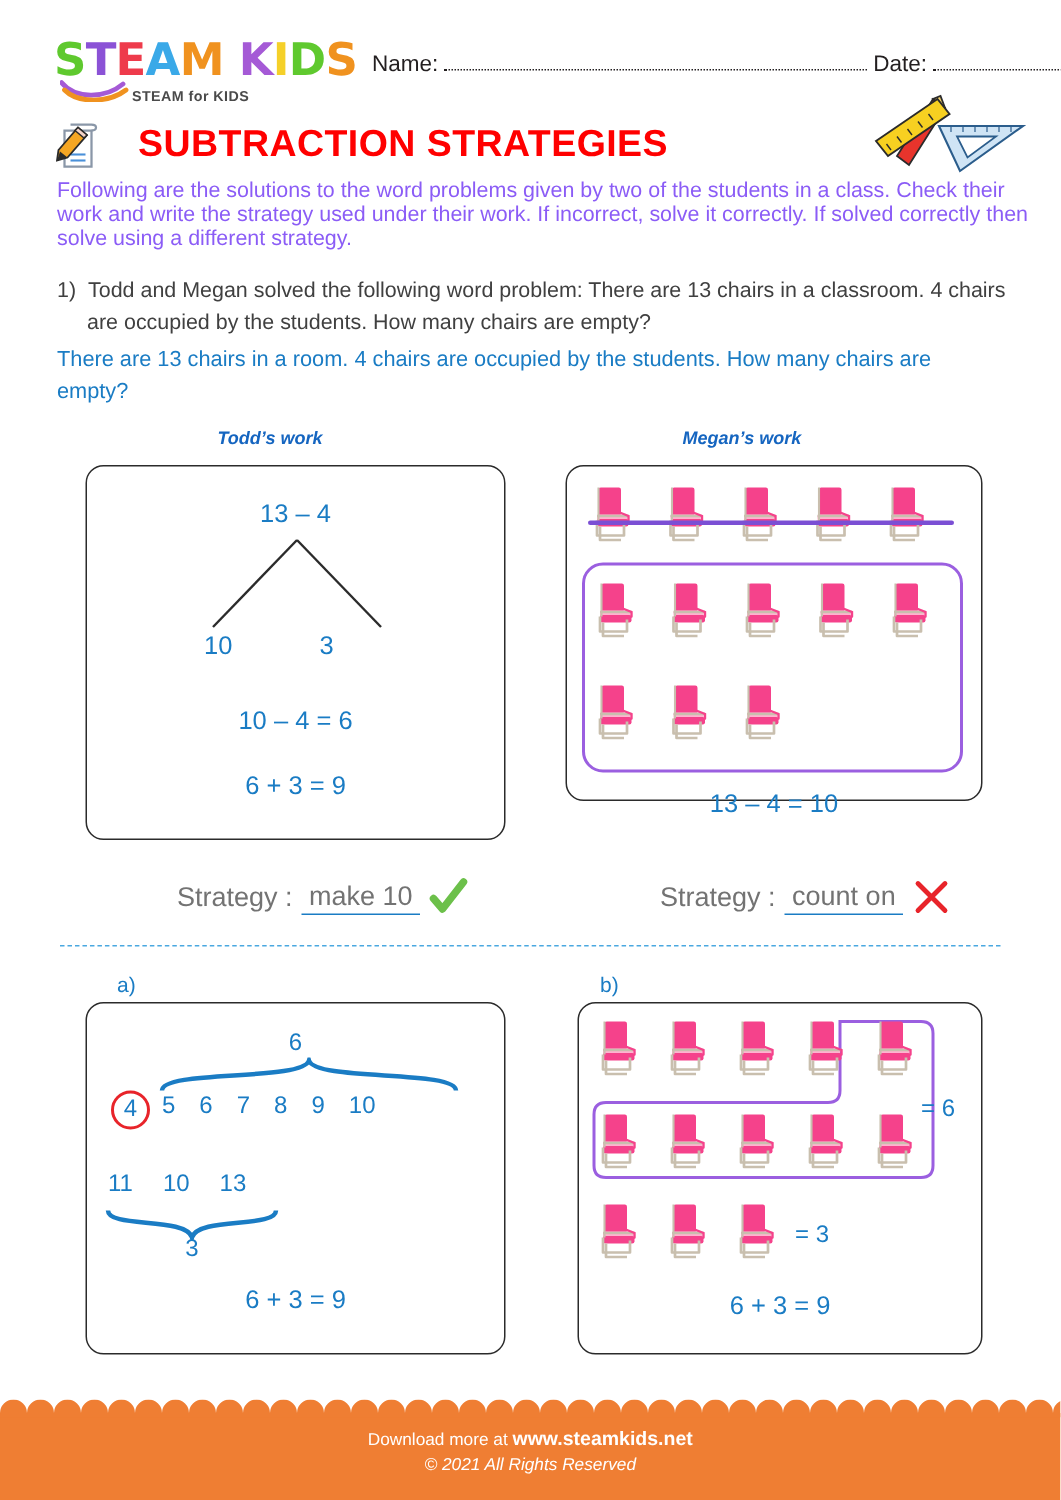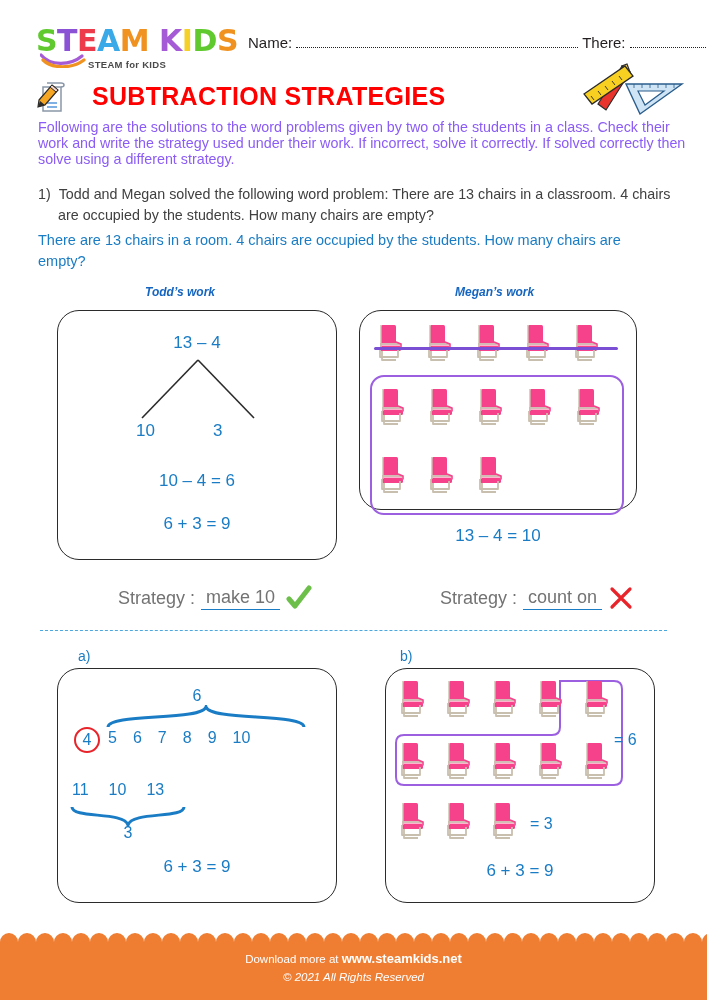--- a/index.html
+++ b/index.html
@@ -134,26 +134,26 @@
     font-style: italic;
     font-size: 12px;
     color: #1565c0;
   }
   .h-todd  { left: 145px; top: 285px; }
   .h-megan { left: 455px; top: 285px; }
 
   .work-box {
     position: absolute;
     border: 1.6px solid #2b2b2b;
-    border-radius: 22px;
+    border-radius: 12px;
     background: #fff;
     box-sizing: border-box;
   }
   .box-todd  { left: 57px;  top: 310px; width: 280px; height: 250px; }
-  .box-megan { left: 359px; top: 310px; width: 278px; height: 200px; }
+  .box-megan { left: 377px; top: 310px; width: 278px; height: 224px; }
 
   .blue-eq {
     color: #1a7cc4;
     font-size: 17px;
     text-align: center;
     font-family: "Liberation Sans", sans-serif;
   }
 
   
   .todd-top { position: absolute; left: 0; right: 0; top: 22px; }
@@ -293,21 +293,21 @@
       <svg class="logo-swoosh" viewBox="0 0 46 16">
         <path d="M1 3 C10 14, 30 14, 42 4" stroke="#a55ad6" stroke-width="3.2" fill="none" stroke-linecap="round"></path>
         <path d="M3 8 C12 17, 32 17, 44 8" stroke="#f0921f" stroke-width="3.2" fill="none" stroke-linecap="round"></path>
       </svg>
       <div class="logo-sub">STEAM for KIDS</div>
     </div>
 
     <div class="name-row">
       <span class="field-label">Name:</span>
       <span class="dotline name"></span>
-      <span class="field-label">There:</span>
+      <span class="field-label">Date:</span>
       <span class="dotline date"></span>
     </div>
 
     <svg class="tools-art" viewBox="0 0 112 58">
       <g>
 
         <path d="M44 6 L52 12 L28 50 L20 44 Z" fill="#e8342c" stroke="#2b2b2b" stroke-width="1.2"></path>
         <path d="M44 6 L52 12 L49 4 Z" fill="#f7d46b" stroke="#2b2b2b" stroke-width="1.2"></path>
 
         <path d="M6 34 L47 6 L55 16 L14 44 Z" fill="#f7d021" stroke="#2b2b2b" stroke-width="1.3"></path>

